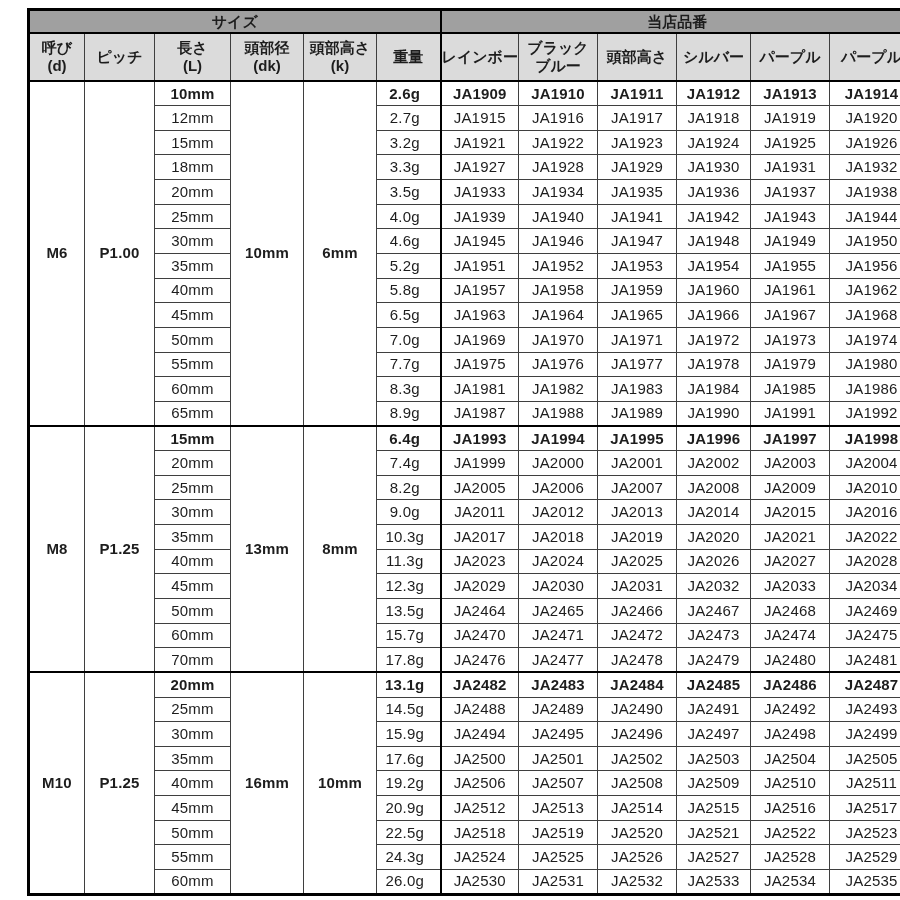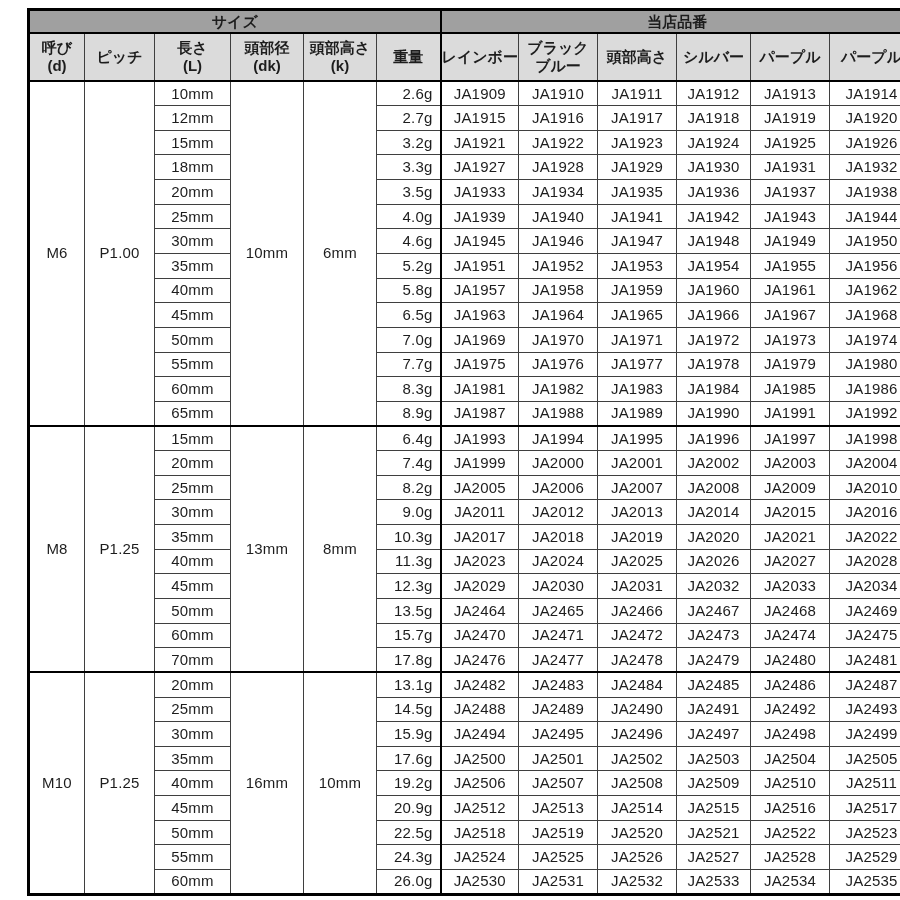--- a/index.html
+++ b/index.html
@@ -24,23 +24,23 @@
     background: #a0a0a0; height: 21px;
     font-weight: 700; border-bottom: 2px solid #000;
   }
   thead tr.col-row th {
     background: #dbdbdb; height: 46px;
     font-weight: 700; white-space: pre-line;
     border-bottom: 2px solid #000;
   }
   tbody tr { height: 24.65px; }
   tbody td { background: #ffffff; letter-spacing: 0.2px; }
-  td.weight { text-align: right; padding-right: 7px; }
+  td.weight { padding-right: 7px; }
   .sep-right { border-right: 2.5px solid #000 !important; }
-  tr.section-start td { border-top: 2.5px solid #000; }
+  tr.section-start td { border-top: 2.5px solid #000; font-weight: bold; }
   
   col.c-name { width: 56px; }  col.c-pitch { width: 70px; }
   col.c-len  { width: 76px; }  col.c-dia   { width: 73px; }
   col.c-hgt  { width: 73px; }  col.c-wgt   { width: 64px; }
   col.c-p1 { width: 78px; } col.c-p2 { width: 79px; }
   col.c-p3 { width: 79px; } col.c-p4 { width: 74px; }
   col.c-p5 { width: 79px; } col.c-p6 { width: 85px; }
 </style>
 </head>
 <body>

